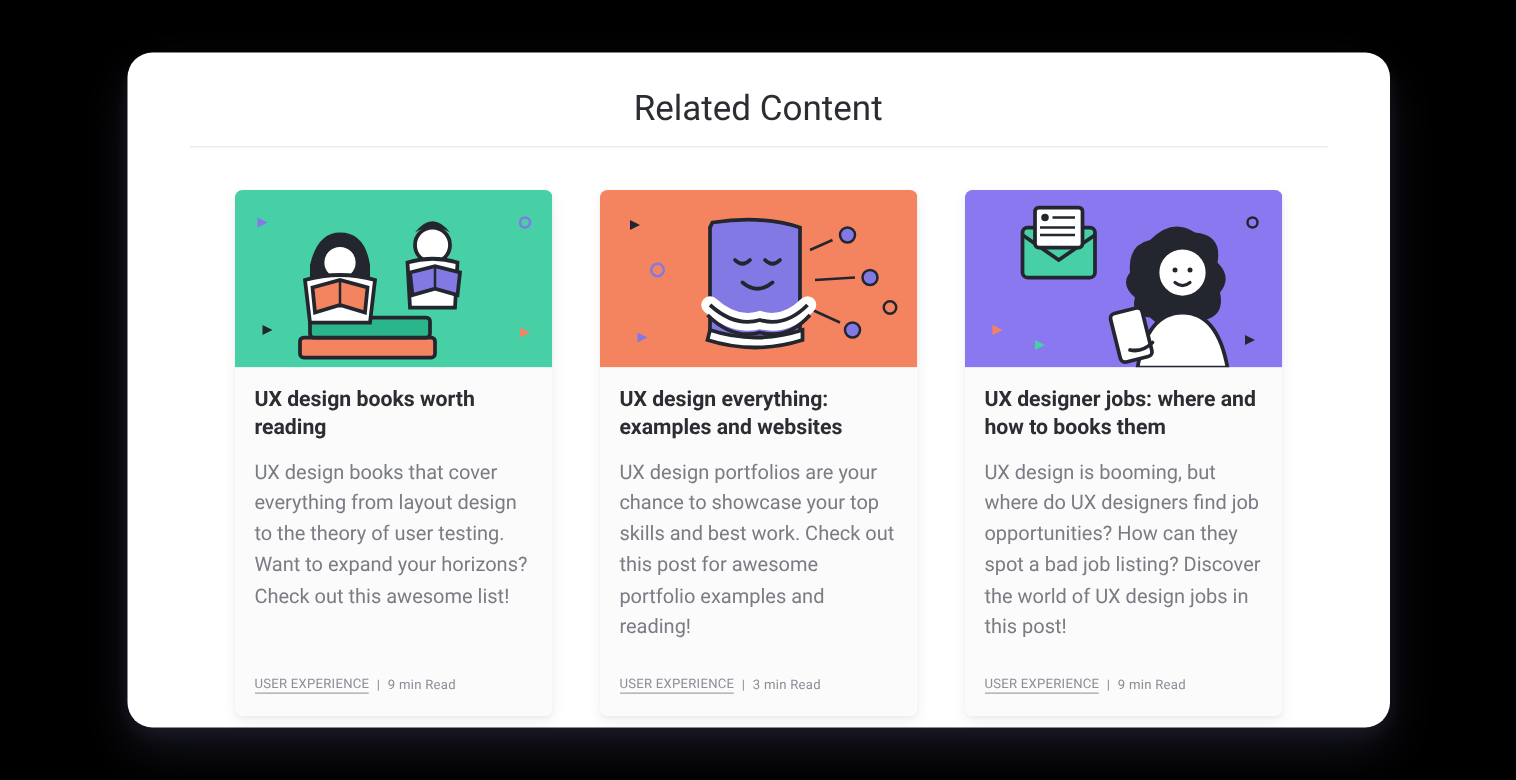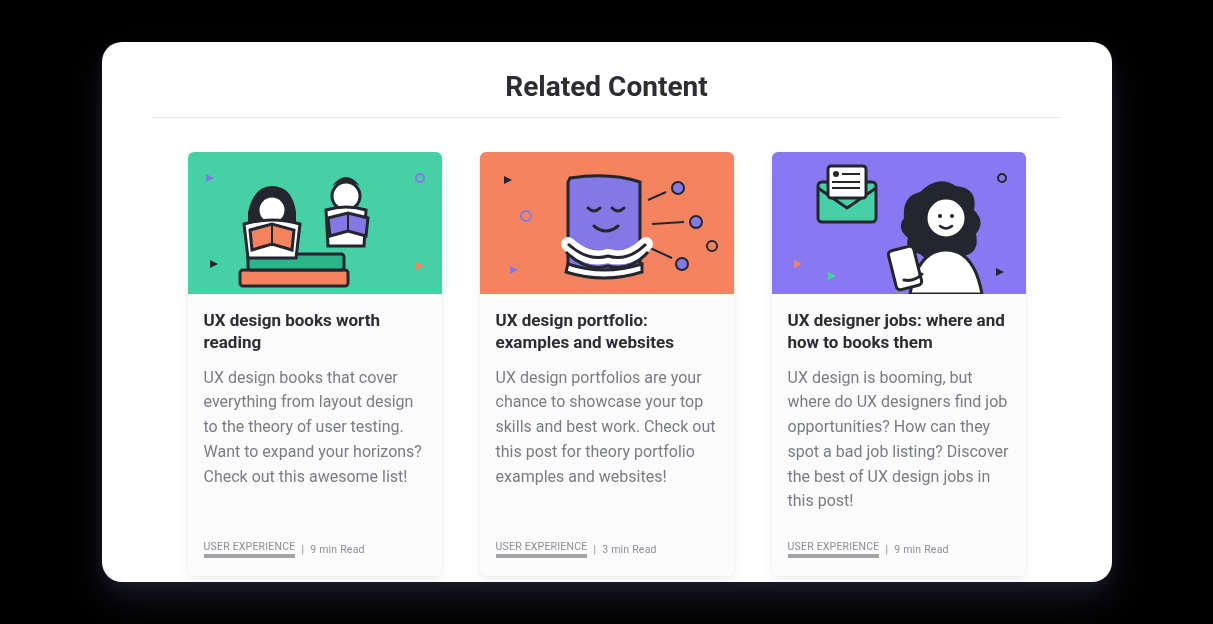--- a/index.html
+++ b/index.html
@@ -18,21 +18,21 @@
       height: 540px;
       background: #fff;
       border-radius: 20px;
       box-shadow: 0 18px 40px rgba(60, 60, 90, 0.35), 0 6px 14px rgba(60,60,90,0.25);
       padding: 28px 50px 40px;
       display: flex;
       flex-direction: column;
     }
     .section-title {
       font-size: 28px;
-      font-weight: 700;
+      font-weight: 400;
       color: #2c2d33;
       text-align: center;
       padding-bottom: 14px;
       border-bottom: 1px solid #e7e7ea;
       margin-bottom: 34px;
     }
     .cards {
       display: flex;
       gap: 38px;
       justify-content: center;
@@ -76,21 +76,21 @@
     .card-meta {
       margin-top: 26px;
       font-size: 10.5px;
       color: #8c8e96;
       letter-spacing: 0.02em;
       display: flex;
       align-items: center;
       gap: 6px;
     }
     .card-category {
-      border-bottom: 4px solid #a3a3a3;
+      border-bottom: 1px solid #a3a3a3;
       padding-bottom: 1px;
     }
   </style>
 </head>
 <body>
 
 <div class="panel">
   <h2 class="section-title">Related Content</h2>
   <div class="cards">
 
@@ -155,22 +155,22 @@
           <path d="M108 56 q6 6 12 0" stroke="#24262f" stroke-width="3" fill="none" stroke-linecap="round"></path>
           <path d="M132 56 q6 6 12 0" stroke="#24262f" stroke-width="3" fill="none" stroke-linecap="round"></path>
           <path d="M114 74 q12 10 24 0" stroke="#24262f" stroke-width="3" fill="none" stroke-linecap="round"></path>
 
           <path d="M88 92 q20 18 40 12 q20 6 38 -12" fill="none" stroke="#fff" stroke-width="14" stroke-linecap="round"></path>
           <path d="M88 92 q20 18 40 12 q20 6 38 -12" fill="none" stroke="#24262f" stroke-width="3"></path>
           <path d="M86 100 q20 20 42 14 q22 6 40 -14" fill="none" stroke="#24262f" stroke-width="3"></path>
         </svg>
       </div>
       <div class="card-body">
-        <div class="card-title">UX design portfolio: examples and websites</div>
-        <div class="card-desc">UX design portfolios are your chance to showcase your top skills and best work. Check out this post for theory portfolio examples and websites!</div>
+        <div class="card-title">UX design everything: examples and websites</div>
+        <div class="card-desc">UX design portfolios are your chance to showcase your top skills and best work. Check out this post for awesome portfolio examples and reading!</div>
         <div class="card-meta">
           <span class="card-category">USER EXPERIENCE</span>
           <span>|</span>
           <span>3 min Read</span>
         </div>
       </div>
     </div>
 
     <div class="card">
       <div class="thumb">
@@ -199,21 +199,21 @@
 
           <path d="M138 142 q8 -44 36 -44 q28 0 36 44z" fill="#fff" stroke="#24262f" stroke-width="3"></path>
 
           <rect x="120" y="96" width="26" height="40" rx="4" fill="#fff" stroke="#24262f" stroke-width="3" transform="rotate(-14 133 116)"></rect>
 
           <path d="M150 122 q-8 8 -18 6" fill="none" stroke="#24262f" stroke-width="3" stroke-linecap="round"></path>
         </svg>
       </div>
       <div class="card-body">
         <div class="card-title">UX designer jobs: where and how to books them</div>
-        <div class="card-desc">UX design is booming, but where do UX designers find job opportunities? How can they spot a bad job listing? Discover the best of UX design jobs in this post!</div>
+        <div class="card-desc">UX design is booming, but where do UX designers find job opportunities? How can they spot a bad job listing? Discover the world of UX design jobs in this post!</div>
         <div class="card-meta">
           <span class="card-category">USER EXPERIENCE</span>
           <span>|</span>
           <span>9 min Read</span>
         </div>
       </div>
     </div>
 
   </div>
 </div>

